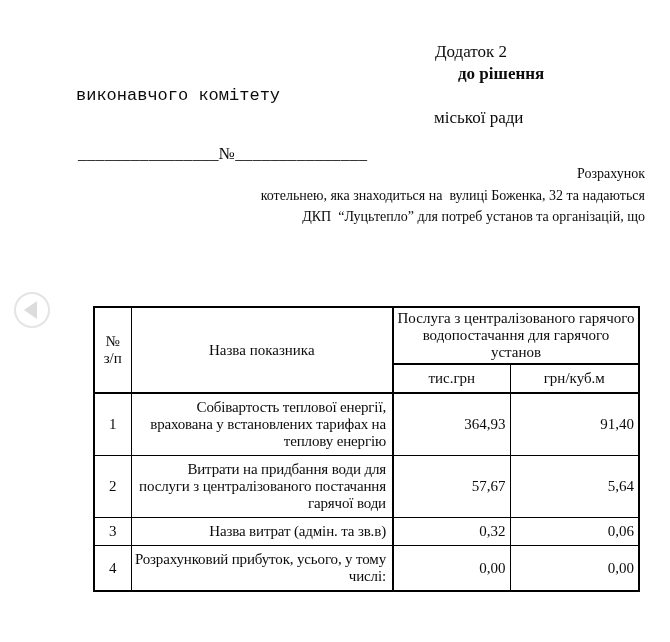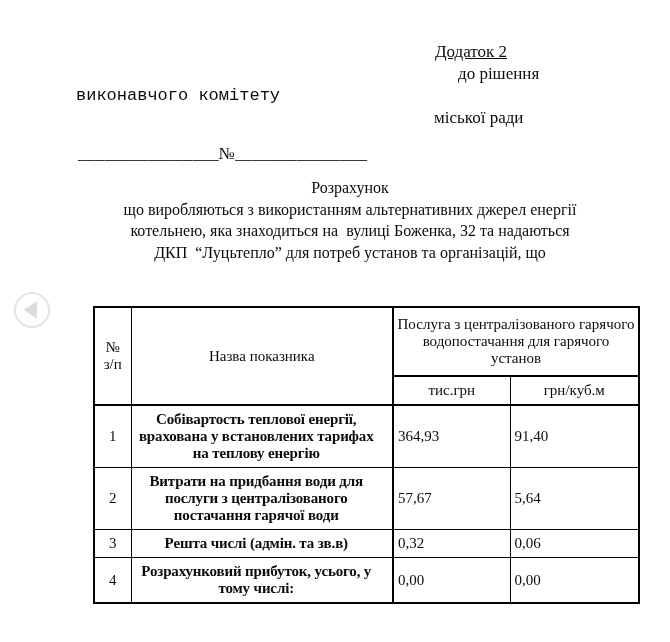--- a/index.html
+++ b/index.html
@@ -17,33 +17,33 @@
     overflow: hidden;
   }
   .abs { position: absolute; }
 
   
   .hdr-line {
     font-size: 17px;
     line-height: 22px;
     white-space: pre;
   }
-  #hdr-dodatok   { left: 435px; top: 41px; text-decoration: underline; }
-  #hdr-rishennya { left: 458px; top: 63px; }
+  #hdr-dodatok   { left: 435px; top: 41px; }
+  #hdr-rishennya { left: 458px; top: 63px; font-weight: bold; }
   #hdr-vykonkom  { left: 76px;  top: 85px; font-family: Liberation Mono, monospace; }
   #hdr-rada      { left: 434px; top: 107px; }
   #number-line   { left: 78px;  top: 143px; letter-spacing: 0.3px; }
 
   
   #title-block {
     left: 55px;
-    top: 177px;
+    top: 163px;
     width: 590px;
-    text-align: center;
-    font-size: 16px;
+    text-align: right;
+    font-size: 14px;
     line-height: 21.5px;
   }
   #title-block .title-line { white-space: pre-wrap; }
 
   
   #tariff-table {
     position: absolute;
     left: 93px;
     top: 306px;
     width: 545px;
@@ -59,34 +59,33 @@
     font-weight: normal;
     background: #ffffff;
   }
   #tariff-table { border: 2px solid #000; }
   #tariff-table .col-num  { width: 37px; }
   #tariff-table .col-name { width: 262px; }
   #tariff-table .col-v1   { width: 117px; }
   #tariff-table .col-v2   { width: 129px; }
 
   #tariff-table th { text-align: center; vertical-align: middle; }
-  #tariff-table .th-group { border-bottom-width: 2px; padding: 8px 2px; }
+  #tariff-table .th-group { border-bottom-width: 2px; padding: 2px 2px; }
   #tariff-table .th-unit  { border-bottom-width: 2px; }
   #tariff-table .bl2      { border-left-width: 2px; }
 
   #tariff-table td.cell-num  { text-align: center; vertical-align: middle; }
   #tariff-table td.cell-name {
-    text-align: center;
+    text-align: right;
     vertical-align: middle;
     padding-left: 3px;
-    padding-right: 14px;
+    padding-right: 6px;
     letter-spacing: -0.15px;
-    font-weight: bold;
   }
-  #tariff-table td.cell-val  { text-align: left; vertical-align: middle; }
+  #tariff-table td.cell-val  { text-align: right; vertical-align: middle; }
 
   
   #back-nav {
     left: 14px;
     top: 292px;
     width: 36px;
     height: 36px;
     box-sizing: border-box;
     border: 2px solid #e4e4e4;
     border-radius: 50%;
@@ -115,21 +114,20 @@
   </div>
 
   <div id="hdr-dodatok" class="abs hdr-line">Додаток 2</div>
   <div id="hdr-rishennya" class="abs hdr-line">до рішення</div>
   <div id="hdr-vykonkom" class="abs hdr-line">виконавчого комітету</div>
   <div id="hdr-rada" class="abs hdr-line">міської ради</div>
   <div id="number-line" class="abs hdr-line">________________№_______________</div>
 
   <div id="title-block" class="abs">
     <div class="title-line">Розрахунок</div>
-    <div class="title-line">що виробляються з використанням альтернативних джерел енергії</div>
     <div class="title-line">котельнею, яка знаходиться на  вулиці Боженка, 32 та надаються</div>
     <div class="title-line">ДКП  “Луцьтепло” для потреб установ та організацій, що</div>
   </div>
 
   <table id="tariff-table">
     <colgroup>
       <col class="col-num">
         <col class="col-name">
         <col class="col-v1">
         <col class="col-v2">
@@ -160,21 +158,21 @@
         <td class="cell-val">91,40</td>
       </tr>
       <tr>
         <td class="cell-num">2</td>
         <td class="cell-name">Витрати на придбання води для послуги з централізованого постачання гарячої води</td>
         <td class="cell-val bl2">57,67</td>
         <td class="cell-val">5,64</td>
       </tr>
       <tr>
         <td class="cell-num">3</td>
-        <td class="cell-name">Решта числі (адмін. та зв.в)</td>
+        <td class="cell-name">Назва витрат (адмін. та зв.в)</td>
         <td class="cell-val bl2">0,32</td>
         <td class="cell-val">0,06</td>
       </tr>
       <tr>
         <td class="cell-num">4</td>
         <td class="cell-name">Розрахунковий прибуток, усього, у тому числі:</td>
         <td class="cell-val bl2">0,00</td>
         <td class="cell-val">0,00</td>
       </tr>
     </tbody>

